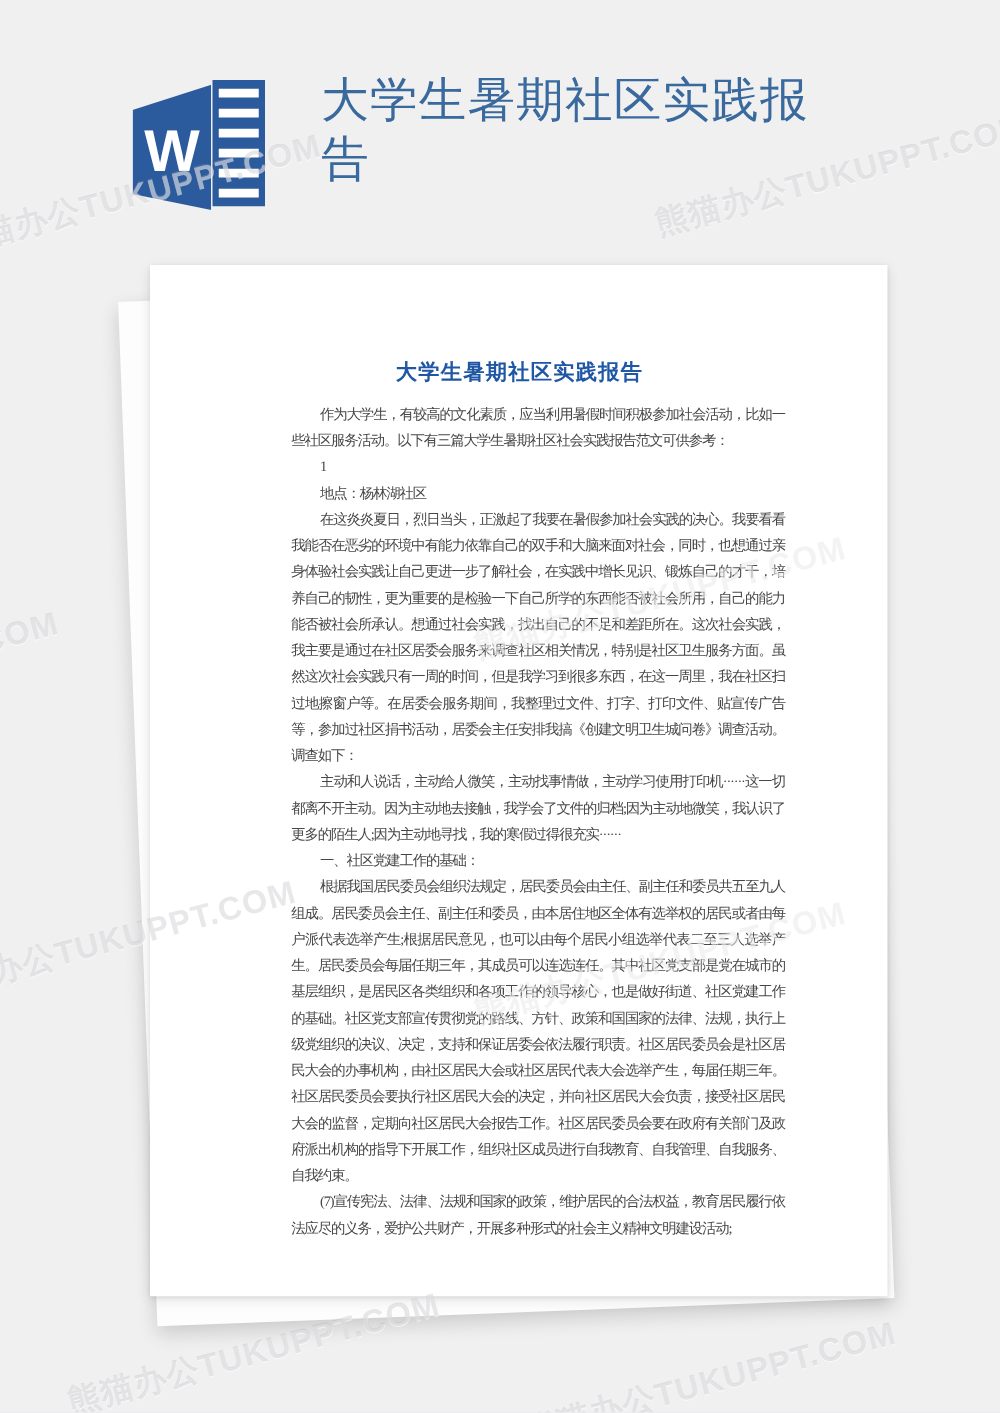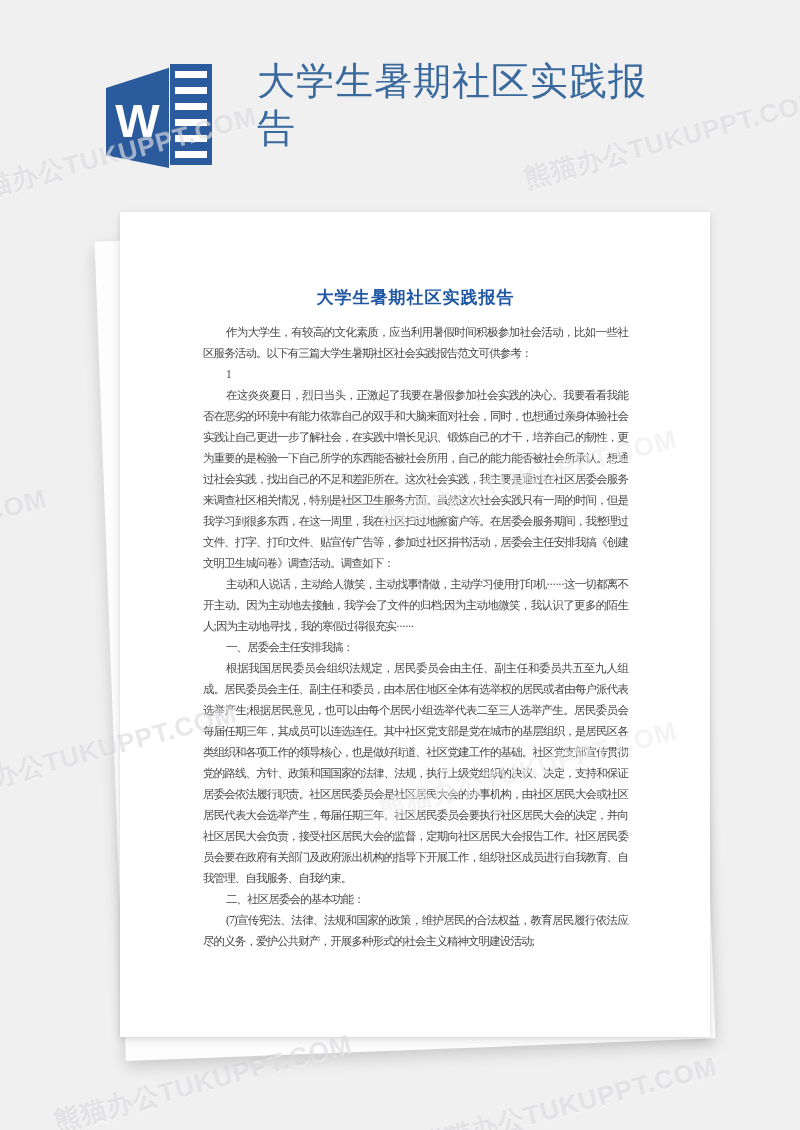--- a/index.html
+++ b/index.html
@@ -86,20 +86,21 @@
     font-family: "Liberation Sans", "DejaVu Sans", sans-serif;
   }
 
   #doc-body {
     font-family: "Liberation Serif", "DejaVu Serif", serif;
     font-size: 11.5px;
     line-height: 21px;
     letter-spacing: -0.9px;
     color: #474747;
     text-align: justify;
+    margin-left: 30px;
   }
   #doc-body p.para { text-indent: 2em; margin: 0; }
 </style>
 </head>
 <body>
 
 <div id="stage">
 
   <div class="wm" style="left:-40px; top:178px;">熊猫办公TUKUPPT.COM</div>
   <div class="wm" style="left:525px; top:162px;">熊猫办公TUKUPPT.COM</div>
@@ -127,22 +128,22 @@
     <h1 id="page-title">大学生暑期社区实践报告</h1>
   </div>
 
   <div id="back-page"></div>
 
   <div id="main-page">
     <h2 id="doc-title">大学生暑期社区实践报告</h2>
     <div id="doc-body">
         <p class="para">作为大学生，有较高的文化素质，应当利用暑假时间积极参加社会活动，比如一些社区服务活动。以下有三篇大学生暑期社区社会实践报告范文可供参考：</p>
         <p class="para">1</p>
+        <p class="para">地点：杨林湖社区</p>
         <p class="para">在这炎炎夏日，烈日当头，正激起了我要在暑假参加社会实践的决心。我要看看我能否在恶劣的环境中有能力依靠自己的双手和大脑来面对社会，同时，也想通过亲身体验社会实践让自己更进一步了解社会，在实践中增长见识、锻炼自己的才干，培养自己的韧性，更为重要的是检验一下自己所学的东西能否被社会所用，自己的能力能否被社会所承认。想通过社会实践，找出自己的不足和差距所在。这次社会实践，我主要是通过在社区居委会服务来调查社区相关情况，特别是社区卫生服务方面。虽然这次社会实践只有一周的时间，但是我学习到很多东西，在这一周里，我在社区扫过地擦窗户等。在居委会服务期间，我整理过文件、打字、打印文件、贴宣传广告等，参加过社区捐书活动，居委会主任安排我搞《创建文明卫生城问卷》调查活动。调查如下：</p>
         <p class="para">主动和人说话，主动给人微笑，主动找事情做，主动学习使用打印机······这一切都离不开主动。因为主动地去接触，我学会了文件的归档;因为主动地微笑，我认识了更多的陌生人;因为主动地寻找，我的寒假过得很充实······</p>
-        <p class="para">一、居委会主任安排我搞：</p>
+        <p class="para">一、社区党建工作的基础：</p>
         <p class="para">根据我国居民委员会组织法规定，居民委员会由主任、副主任和委员共五至九人组成。居民委员会主任、副主任和委员，由本居住地区全体有选举权的居民或者由每户派代表选举产生;根据居民意见，也可以由每个居民小组选举代表二至三人选举产生。居民委员会每届任期三年，其成员可以连选连任。其中社区党支部是党在城市的基层组织，是居民区各类组织和各项工作的领导核心，也是做好街道、社区党建工作的基础。社区党支部宣传贯彻党的路线、方针、政策和国国家的法律、法规，执行上级党组织的决议、决定，支持和保证居委会依法履行职责。社区居民委员会是社区居民大会的办事机构，由社区居民大会或社区居民代表大会选举产生，每届任期三年。社区居民委员会要执行社区居民大会的决定，并向社区居民大会负责，接受社区居民大会的监督，定期向社区居民大会报告工作。社区居民委员会要在政府有关部门及政府派出机构的指导下开展工作，组织社区成员进行自我教育、自我管理、自我服务、自我约束。</p>
-        <p class="para">二、社区居委会的基本功能：</p>
         <p class="para">(7)宣传宪法、法律、法规和国家的政策，维护居民的合法权益，教育居民履行依法应尽的义务，爱护公共财产，开展多种形式的社会主义精神文明建设活动;</p>
       </div>
   </div>
 
 </div>
 
 </body></html>

